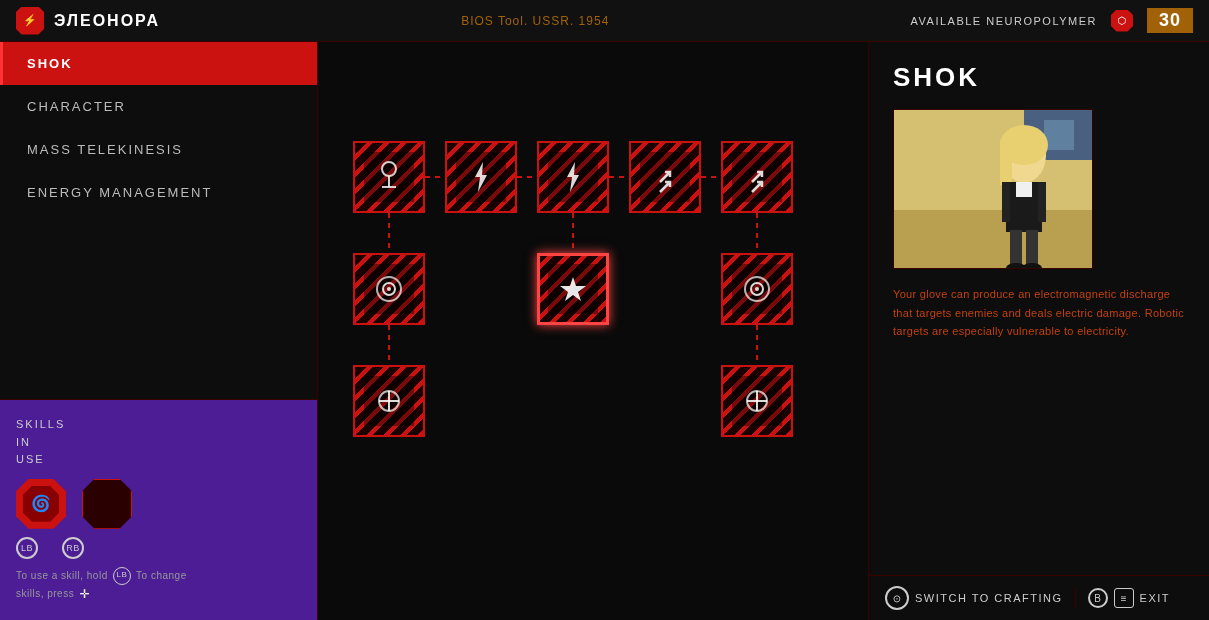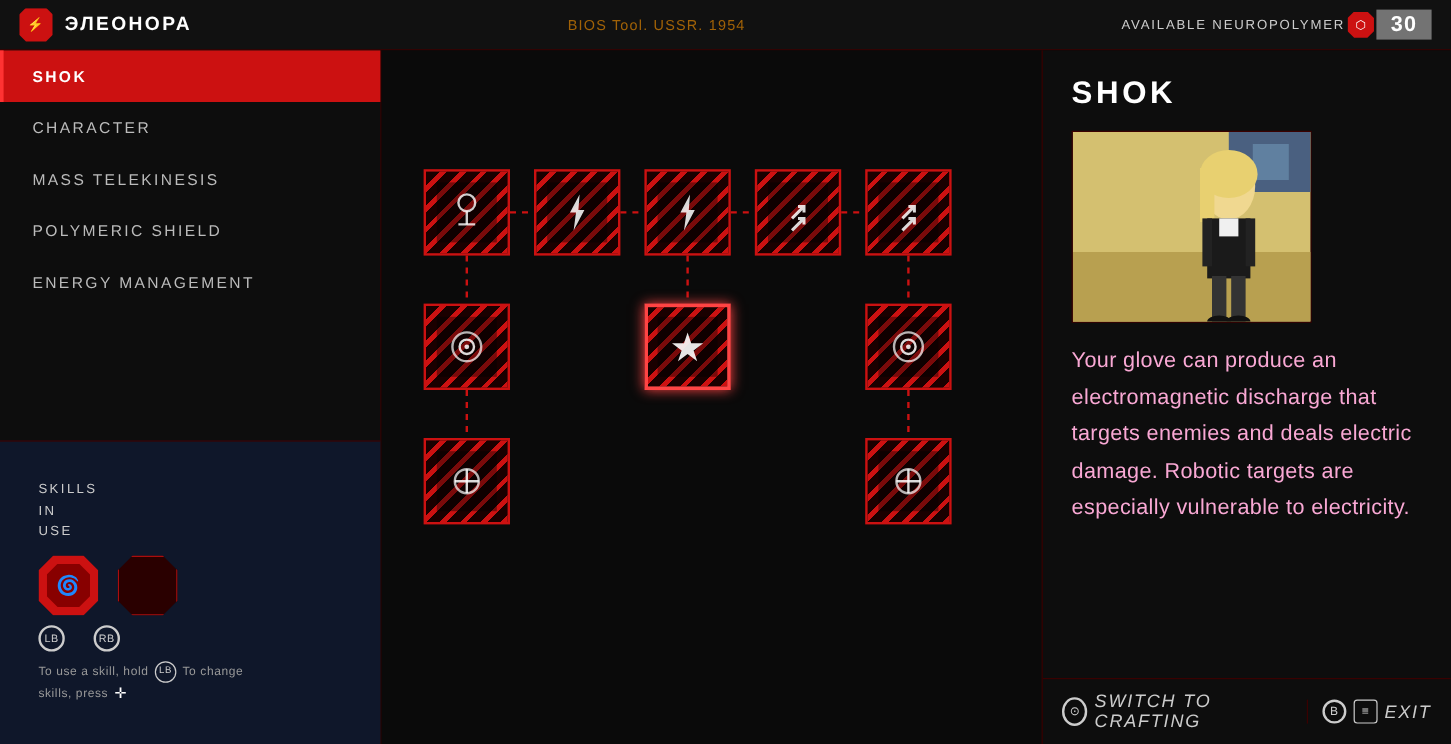--- a/index.html
+++ b/index.html
@@ -50,41 +50,41 @@
 
     .top-bar-title {
       font-size: 12px;
       color: #a16207;
       letter-spacing: 1px;
     }
 
     .top-bar-right {
       display: flex;
       align-items: center;
-      gap: 2px;
+      gap: 14px;
     }
 
     .neuropolymer-label {
       font-size: 11px;
       letter-spacing: 1.5px;
       color: #ccc;
       text-transform: uppercase;
     }
 
     .neuropolymer-icon {
       width: 22px;
       height: 22px;
       background: #cc1111;
       clip-path: polygon(25% 0%, 75% 0%, 100% 25%, 100% 75%, 75% 100%, 25% 100%, 0% 75%, 0% 25%);
       display: flex; align-items: center; justify-content: center;
       font-size: 10px; color: #fff;
     }
 
     .neuropolymer-count {
-      background: #737373;
+      background: #a16207;
       color: #fff;
       font-size: 18px;
       font-weight: bold;
       padding: 2px 12px;
       letter-spacing: 1px;
     }
 
     
     .main-layout {
       display: flex;
@@ -117,22 +117,22 @@
 
     .sidebar-item.active {
       background: #cc1111;
       color: #fff;
       border-left: 3px solid #ff3333;
       font-weight: bold;
     }
 
     .sidebar-bottom {
       border-top: 1px solid #3a0000;
-      padding: 32px;
-      background: #0f172a;
+      padding: 16px;
+      background: #4c1d95;
     }
 
     .skills-label {
       font-size: 11px;
       letter-spacing: 2px;
       color: #ccc;
       margin-bottom: 10px;
       line-height: 1.6;
     }
 
@@ -306,22 +306,22 @@
       width: 200px;
       height: 160px;
       margin-bottom: 16px;
       border: 1px solid #3a0000;
       background: linear-gradient(135deg, #f5e6a3 0%, #e8d080 40%, #c8b060 60%, #2a2a3a 80%, #1a1a2a 100%);
       position: relative;
       overflow: hidden;
     }
 
     .skill-description {
-      font-size: 18px;
-      color: #f9a8d4;
+      font-size: 11px;
+      color: #c2410c;
       line-height: 1.7;
       letter-spacing: 0.3px;
     }
 
     .right-panel-footer {
       border-top: 1px solid #3a0000;
       padding: 10px 16px;
       display: flex;
       align-items: center;
       gap: 12px;
@@ -337,25 +337,24 @@
     .footer-btn-icon {
       width: 24px;
       height: 24px;
       border: 2px solid #ccc;
       border-radius: 50%;
       display: flex; align-items: center; justify-content: center;
       font-size: 10px; color: #ccc;
     }
 
     .footer-btn-label {
-      font-size: 15px;
+      font-size: 11px;
       letter-spacing: 1.5px;
       color: #ccc;
       text-transform: uppercase;
-      font-style: italic;
     }
 
     .footer-sep {
       width: 1px;
       height: 20px;
       background: #3a0000;
     }
 
     .b-btn {
       width: 20px;
@@ -392,21 +391,20 @@
 </div>
 
 <div class="main-layout">
 
   <div class="sidebar">
     <div class="sidebar-menu">
 
     <div class="sidebar-item active">SHOK</div>
         <div class="sidebar-item">CHARACTER</div>
         <div class="sidebar-item">MASS TELEKINESIS</div>
-        <div class="sidebar-item">POLYMERIC SHIELD</div>
         <div class="sidebar-item">ENERGY MANAGEMENT</div>
       </div>
 
     <div class="sidebar-bottom">
       <div class="skills-label">SKILLS<br>IN<br>USE</div>
       <div class="skills-icons">
         <div class="skill-hex">
           <div class="skill-hex-inner">
             <span class="skill-hex-icon">🌀</span>
           </div>

